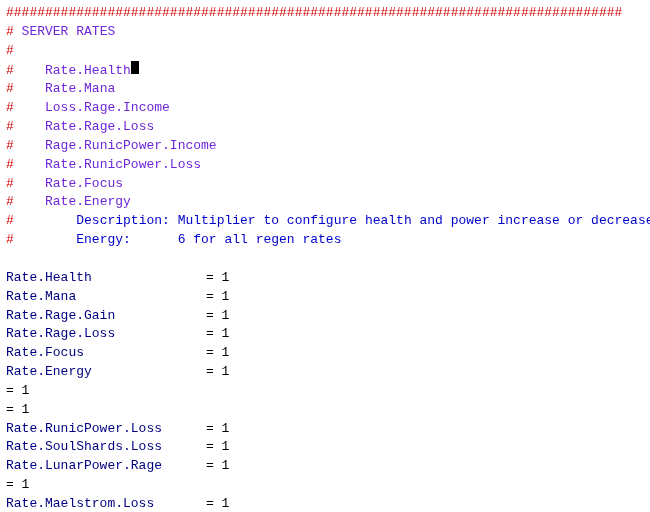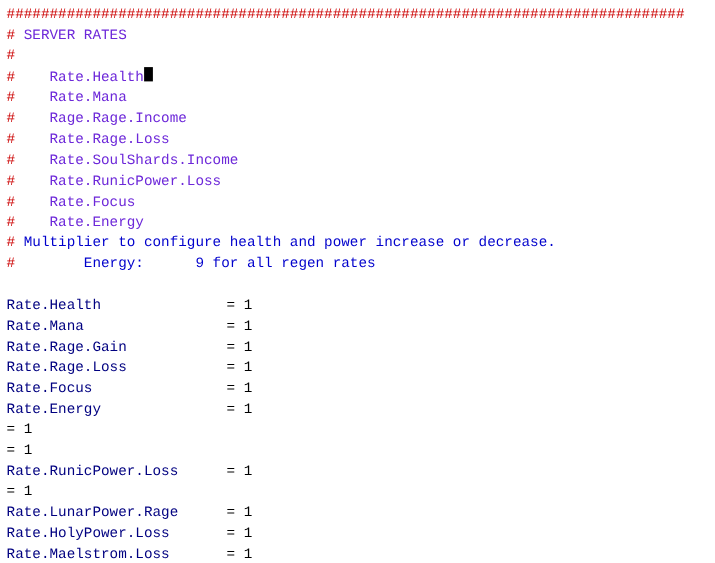--- a/index.html
+++ b/index.html
@@ -83,57 +83,58 @@
     <span class="comment-text">    Rate.Health</span><span class="cursor-block"></span>
   </div>
 
   <div class="line">
     <span class="hash">#</span>
     <span class="comment-text">    Rate.Mana</span>
   </div>
 
   <div class="line">
     <span class="hash">#</span>
-    <span class="comment-text">    Rage.Rage.Income</span>
+    <span class="comment-text">    Loss.Rage.Income</span>
   </div>
 
   <div class="line">
     <span class="hash">#</span>
     <span class="comment-text">    Rate.Rage.Loss</span>
   </div>
 
   <div class="line">
     <span class="hash">#</span>
-    <span class="comment-text">    Rate.SoulShards.Income</span>
+    <span class="comment-text">    Rage.RunicPower.Income</span>
   </div>
 
   <div class="line">
     <span class="hash">#</span>
     <span class="comment-text">    Rate.RunicPower.Loss</span>
   </div>
 
   <div class="line">
     <span class="hash">#</span>
     <span class="comment-text">    Rate.Focus</span>
   </div>
 
   <div class="line">
     <span class="hash">#</span>
     <span class="comment-text">    Rate.Energy</span>
   </div>
 
   <div class="line">
     <span class="hash">#</span>
+    <span class="desc-label">        Description:</span>
     <span class="desc-value"> Multiplier to configure health and power increase or decrease.</span>
   </div>
 
   <div class="line">
     <span class="hash">#</span>
     <span class="desc-label">        Energy:     </span>
-    <span class="desc-value"> 9 for all regen rates</span>
+    <span class="desc-value"> 6 for all regen rates</span>
   </div>
 
   <div class="line"><span>&nbsp;</span></div>
 
   <div class="rate-line">
     <span class="rate-key">Rate.Health            </span><span class="rate-eq">= 1</span>
   </div>
   <div class="rate-line">
     <span class="rate-key">Rate.Mana              </span><span class="rate-eq">= 1</span>
   </div>
@@ -152,25 +153,25 @@
   <div class="rate-line">
     <span class="rate-eq">= 1</span>
   </div>
   <div class="rate-line">
     <span class="rate-eq">= 1</span>
   </div>
   <div class="rate-line">
     <span class="rate-key">Rate.RunicPower.Loss   </span><span class="rate-eq">= 1</span>
   </div>
   <div class="rate-line">
-    <span class="rate-eq">= 1</span>
+    <span class="rate-key">Rate.SoulShards.Loss   </span><span class="rate-eq">= 1</span>
   </div>
   <div class="rate-line">
     <span class="rate-key">Rate.LunarPower.Rage   </span><span class="rate-eq">= 1</span>
   </div>
   <div class="rate-line">
-    <span class="rate-key">Rate.HolyPower.Loss    </span><span class="rate-eq">= 1</span>
+    <span class="rate-eq">= 1</span>
   </div>
   <div class="rate-line">
     <span class="rate-key">Rate.Maelstrom.Loss    </span><span class="rate-eq">= 1</span>
   </div>
 
 </div>
 
 </body></html>

